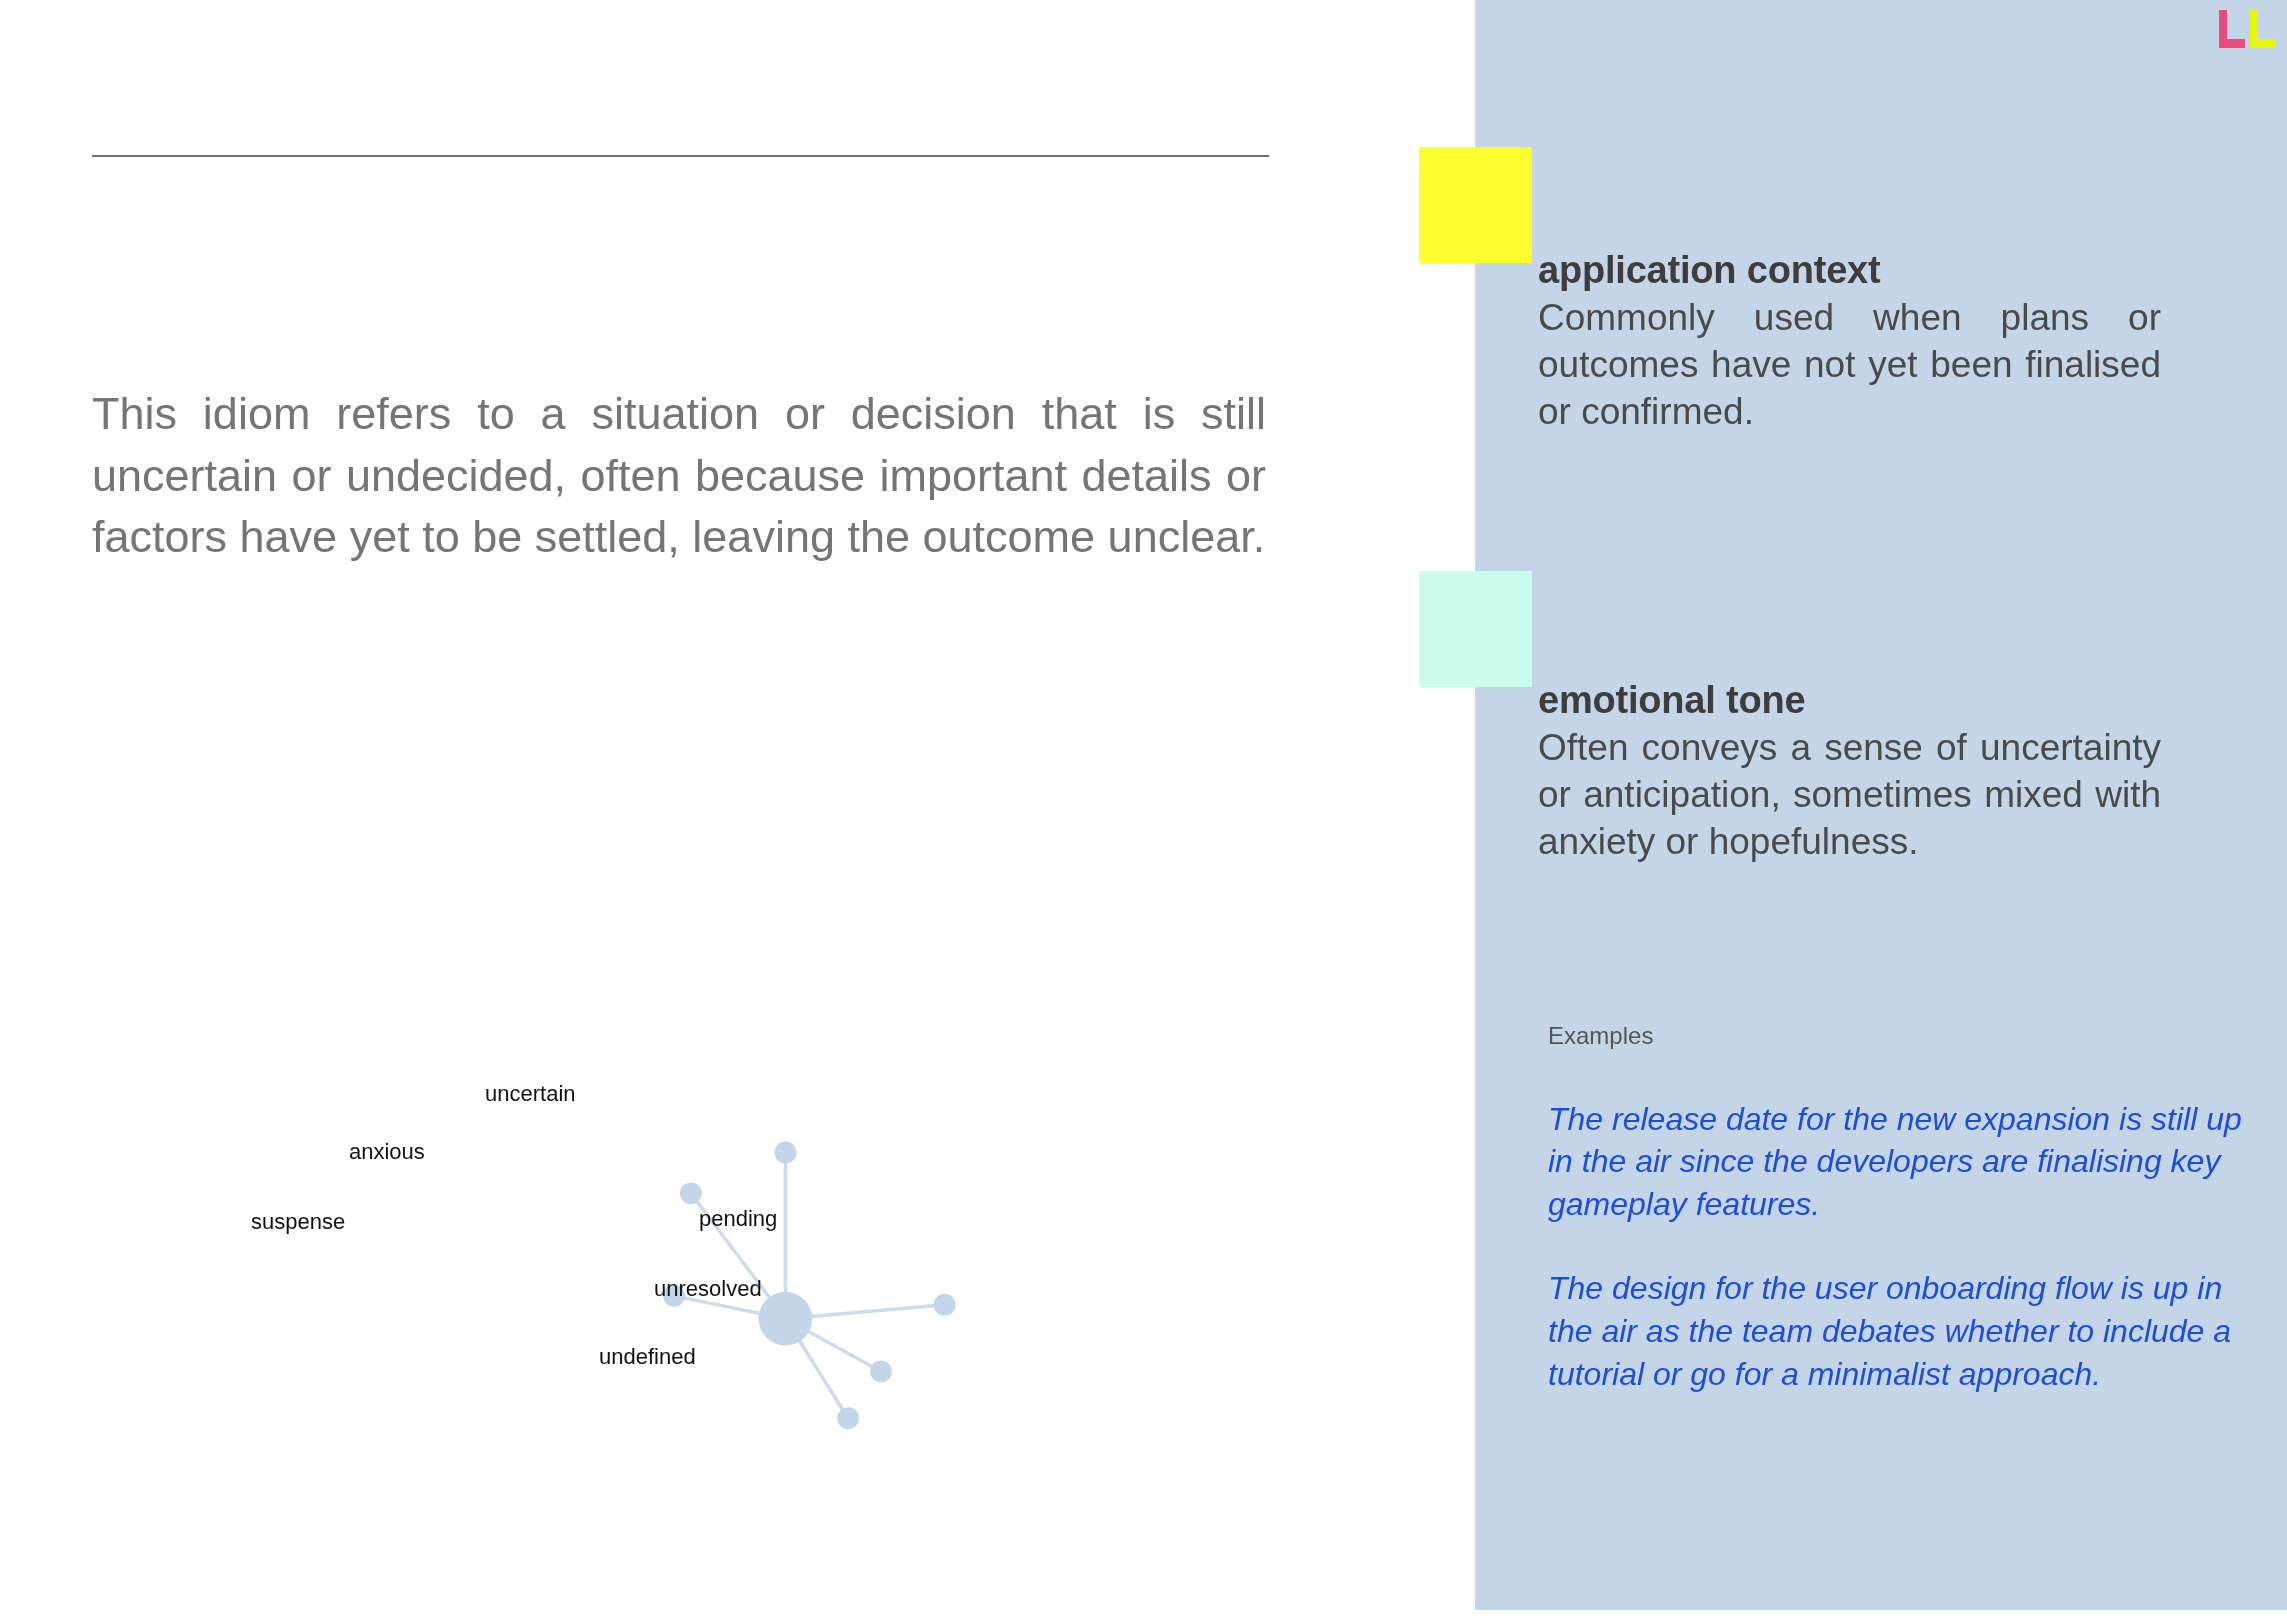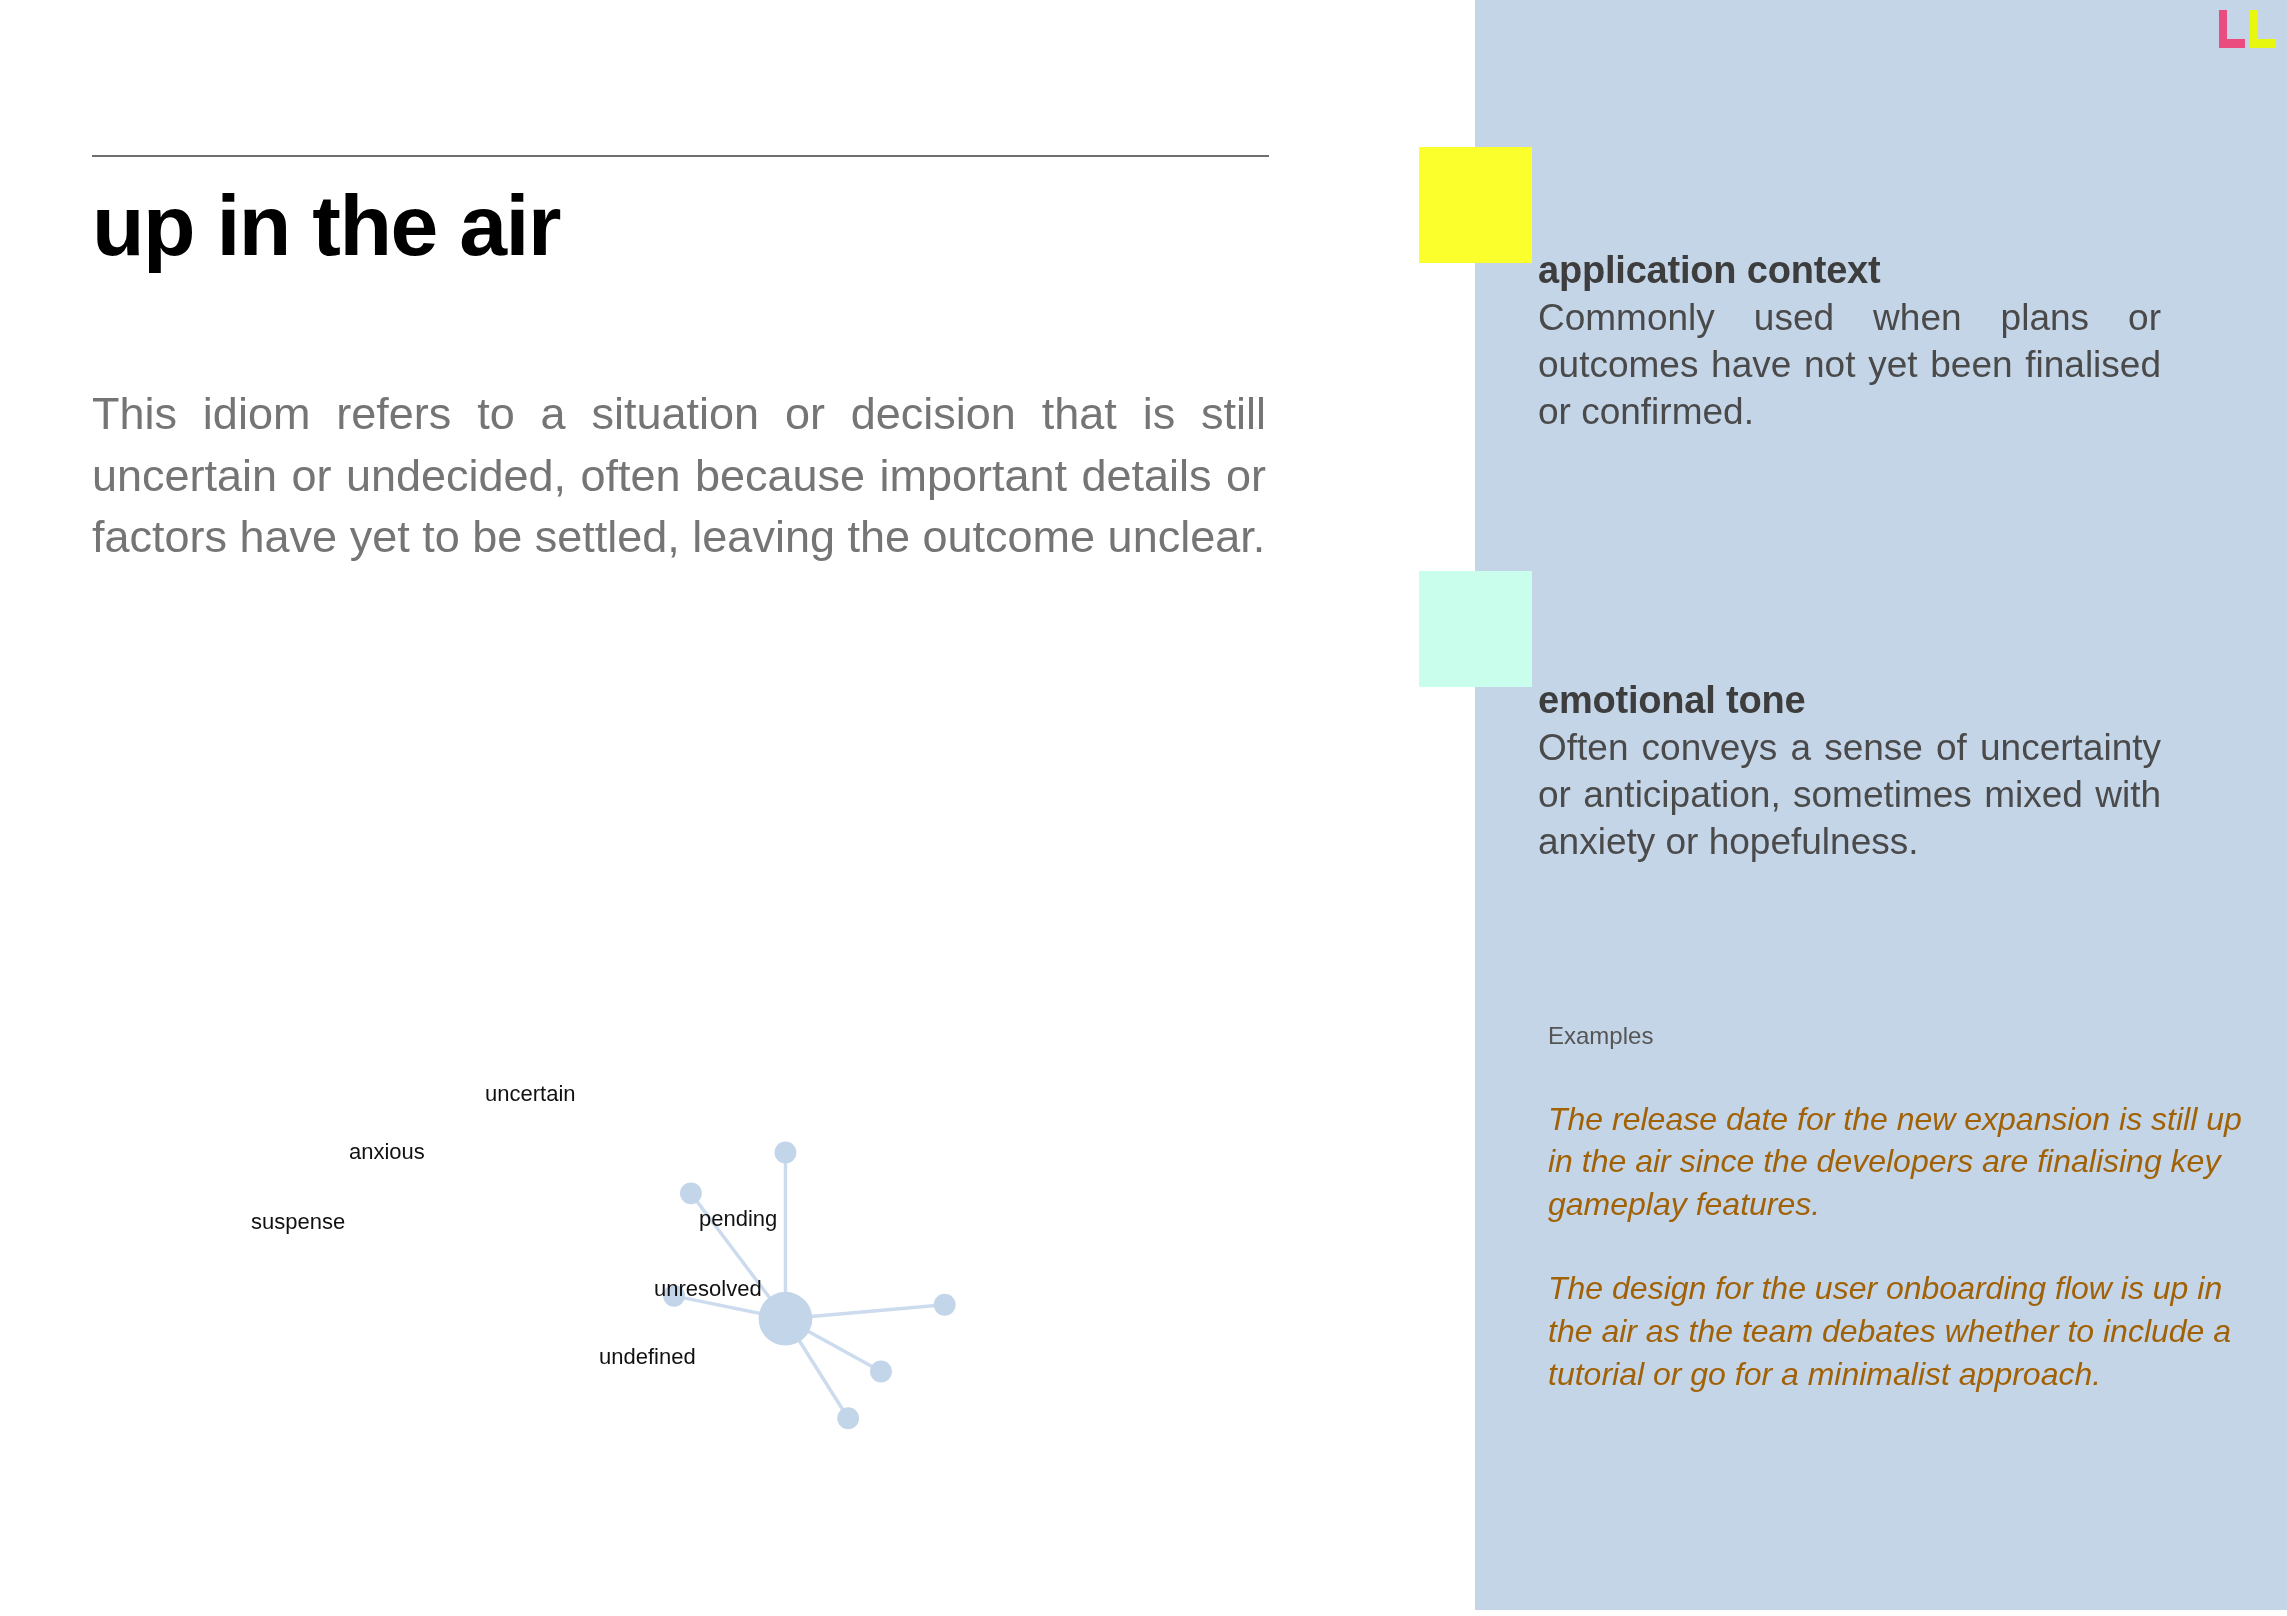--- a/index.html
+++ b/index.html
@@ -176,21 +176,21 @@
     font-size: 24px;
     font-weight: 400;
     color: #555555;
     line-height: 1.2;
   }
   .example-item {
     margin: 0;
     font-size: 32px;
     font-style: italic;
     font-weight: 400;
-    color: #a16207;
+    color: #1d4ed8;
     line-height: 1.33;
   }
   #example-1 { margin-top: 47px; }
   #example-2 { margin-top: 42px; }
 </style>
 </head>
 <body>
 
 <div id="page">
 
@@ -204,21 +204,20 @@
     <span class="logo-l" id="logo-l-yellow">
       <span class="v"></span>
       <span class="h"></span>
     </span>
   </div>
 
   <div id="left-col">
 
     <div id="title-rule"></div>
 
-    <h1 id="page-title">up in the air</h1>
 
     <p id="definition-text">This idiom refers to a situation or decision that is still uncertain or undecided, often because important details or factors have yet to be settled, leaving the outcome unclear.</p>
 
     <div id="network-diagram">
       <svg id="network-svg" viewBox="0 0 1020 440">
         <g id="edges-group">
             <line x1="517" y1="275" x2="517" y2="108" stroke="#ccdcee" stroke-width="3.5" stroke-linecap="round"></line>
             <line x1="517" y1="275" x2="422" y2="149" stroke="#ccdcee" stroke-width="3.5" stroke-linecap="round"></line>
             <line x1="517" y1="275" x2="405" y2="252" stroke="#ccdcee" stroke-width="3.5" stroke-linecap="round"></line>
             <line x1="517" y1="275" x2="677" y2="261" stroke="#ccdcee" stroke-width="3.5" stroke-linecap="round"></line>

